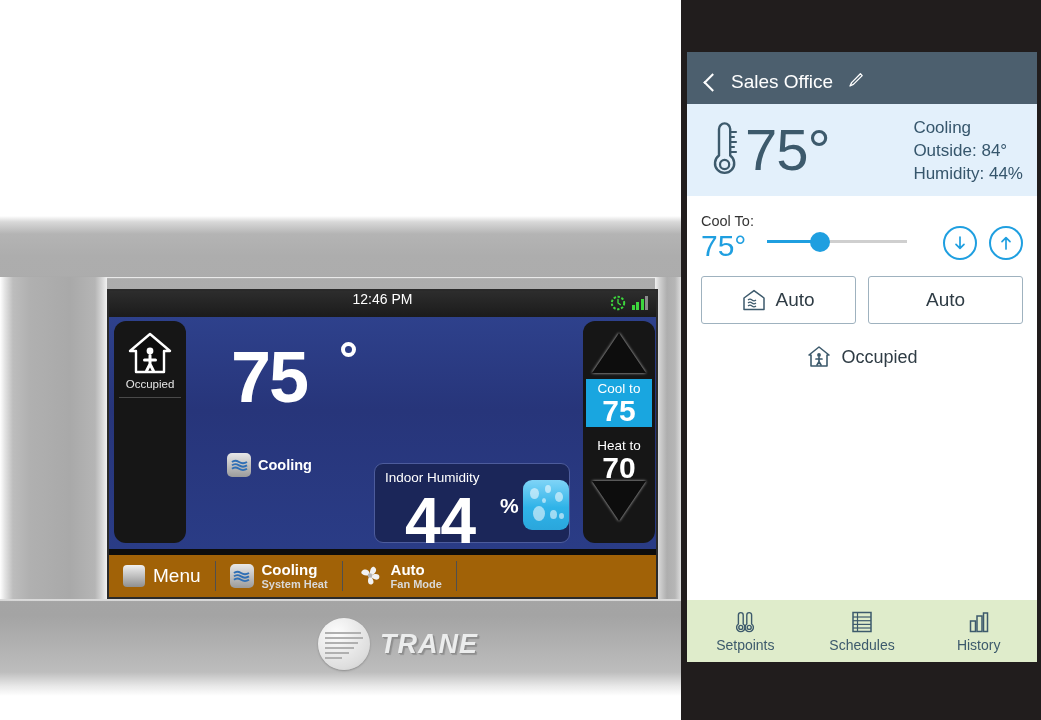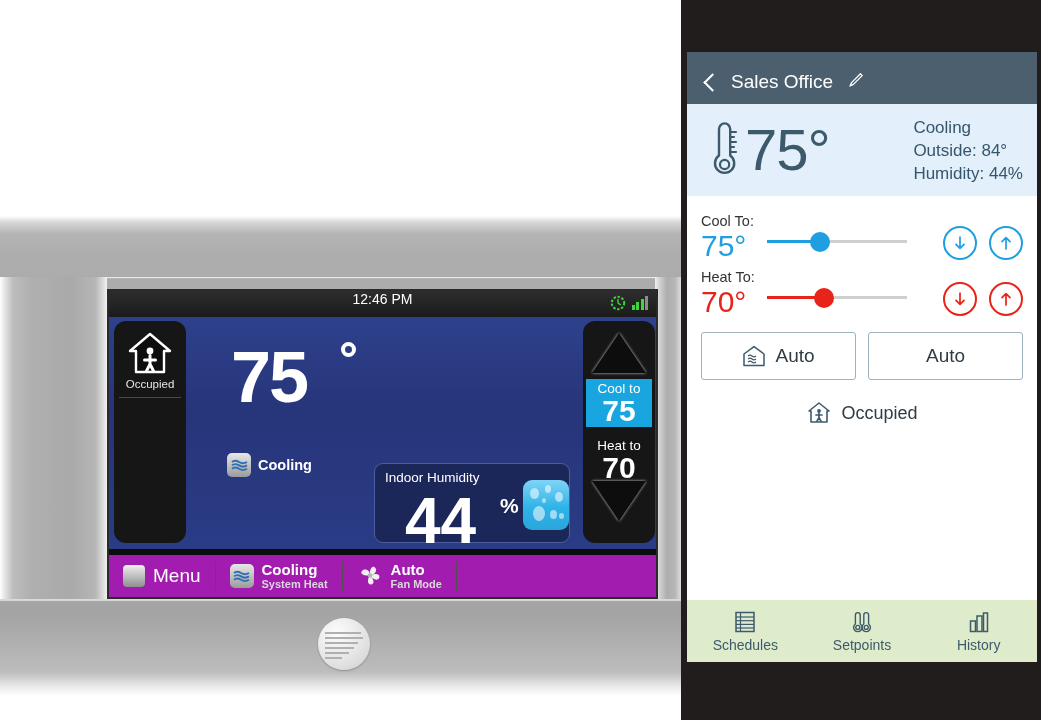--- a/index.html
+++ b/index.html
@@ -146,21 +146,21 @@
   .cool-chip .val { font-size: 30px; font-weight: bold; line-height: 30px; }
   .heat-chip {
     position: absolute; left: 3px; top: 108px; width: 66px; height: 48px;
     color: #ffffff; text-align: center;
   }
   .heat-chip .lbl { font-size: 13.5px; line-height: 15px; margin-top: 9px; }
   .heat-chip .val { font-size: 30px; font-weight: bold; line-height: 30px; }
 
   .screen-footer {
     position: absolute; left: 0; top: 264px; width: 100%; height: 42px;
-    background: #a21caf; display: flex; align-items: center;
+    background: #a16207; display: flex; align-items: center;
   }
   .foot-item { display: flex; align-items: center; gap: 8px; padding: 0 14px; height: 100%; }
   .foot-item .stack { display: flex; flex-direction: column; justify-content: center; }
   .foot-main { color: #ffffff; font-size: 15px; font-weight: bold; line-height: 16px; }
   .foot-sub { color: #d9d9d9; font-size: 11px; font-weight: bold; line-height: 13px; }
   .foot-menu { color: #ffffff; font-size: 19px; }
   .foot-div { width: 1px; height: 30px; background: #4f4f4f; }
   .menu-icon-box {
     width: 22px; height: 22px; border-radius: 4px;
     background: linear-gradient(to bottom,#f0f0f0,#8f8f8f);
@@ -401,20 +401,21 @@
 
   <div class="trane-logo">
     <div class="trane-disc">
       <i style="top:14px;width:36px;"></i>
       <i style="top:19px;width:38px;"></i>
       <i style="top:24px;width:33px;"></i>
       <i style="top:29px;width:29px;"></i>
       <i style="top:34px;width:24px;"></i>
       <i style="top:39px;width:17px;"></i>
     </div>
+    <div class="trane-word">TRANE</div>
   </div>
 </div>
 
 <div id="phone-frame">
   <div id="app">
 
     <div class="app-header">
       <span class="back-chevron"></span>
       <span class="app-title">Sales Office</span>
       <span class="pencil-icon">
@@ -465,43 +466,20 @@
             </svg>
           </div>
           <div class="step-btn cool">
             <svg width="16" height="16" viewBox="0 0 16 16">
               <path d="M8 14 V3 M4 6.7 L8 2.6 L12 6.7" fill="none" stroke="#1f9fe0" stroke-width="1.7" stroke-linecap="round" stroke-linejoin="round"></path>
             </svg>
           </div>
         </div>
       </div>
 
-      <div class="sp-row">
-        <div class="sp-label-wrap">
-          <div class="sp-label">Heat To:</div>
-          <div class="sp-value heat">70°</div>
-        </div>
-        <div class="slider-wrap">
-          <div class="track"></div>
-          <div class="track-fill heat" id="heat-fill" style="width: 57.4px;"></div>
-          <div class="thumb heat" id="heat-thumb" style="left: 47.4px;"></div>
-        </div>
-        <div class="steppers">
-          <div class="step-btn heat">
-            <svg width="16" height="16" viewBox="0 0 16 16">
-              <path d="M8 2 V13 M4 9.3 L8 13.4 L12 9.3" fill="none" stroke="#e8231a" stroke-width="1.7" stroke-linecap="round" stroke-linejoin="round"></path>
-            </svg>
-          </div>
-          <div class="step-btn heat">
-            <svg width="16" height="16" viewBox="0 0 16 16">
-              <path d="M8 14 V3 M4 6.7 L8 2.6 L12 6.7" fill="none" stroke="#e8231a" stroke-width="1.7" stroke-linecap="round" stroke-linejoin="round"></path>
-            </svg>
-          </div>
-        </div>
-      </div>
 
       <div class="mode-row">
         <div class="mode-btn">
           <svg width="24" height="24" viewBox="0 0 24 24">
             <path d="M12 2.6 L22 10 V21.4 H2 V10 Z" fill="none" stroke="#3d5a6c" stroke-width="1.5" stroke-linejoin="round"></path>
             <g fill="none" stroke="#3d5a6c" stroke-width="1.3">
               <path d="M6 12 Q8 10.4 10 12 T14 12"></path>
               <path d="M6 15 Q8 13.4 10 15 T14 15"></path>
               <path d="M6 18 Q8 16.4 10 18 T14 18"></path>
             </g>
@@ -521,44 +499,44 @@
         </svg>
         <span class="txt">Occupied</span>
       </div>
     </div>
 
     <div class="spacer"></div>
 
     <div class="bottom-nav">
       <div class="nav-item">
         <svg width="26" height="24" viewBox="0 0 26 24">
+          <g fill="none" stroke="#3d5a6c" stroke-width="1.4">
+            <path d="M6.4 5 a2.4 2.4 0 0 1 4.8 0 V14 a4.2 4.2 0 1 1 -4.8 0 Z"></path>
+            <circle cx="8.8" cy="17.4" r="2"></circle>
+            <path d="M14.8 5 a2.4 2.4 0 0 1 4.8 0 V14 a4.2 4.2 0 1 1 -4.8 0 Z"></path>
+            <circle cx="17.2" cy="17.4" r="2"></circle>
+          </g>
+        </svg>
+        <span class="nav-label">Setpoints</span>
+      </div>
+      <div class="nav-item">
+        <svg width="26" height="24" viewBox="0 0 26 24">
           <rect x="4" y="2.5" width="18" height="19" fill="none" stroke="#3d5a6c" stroke-width="1.5"></rect>
           <g stroke="#3d5a6c" stroke-width="1.2">
             <path d="M4 7 H22"></path>
               <path d="M4 10.7 H22"></path>
               <path d="M4 14.4 H22"></path>
               <path d="M4 18 H22"></path>
             <path d="M8.5 2.5 V21.5"></path>
           </g>
         </svg>
         <span class="nav-label">Schedules</span>
       </div>
       <div class="nav-item">
         <svg width="26" height="24" viewBox="0 0 26 24">
-          <g fill="none" stroke="#3d5a6c" stroke-width="1.4">
-            <path d="M6.4 5 a2.4 2.4 0 0 1 4.8 0 V14 a4.2 4.2 0 1 1 -4.8 0 Z"></path>
-            <circle cx="8.8" cy="17.4" r="2"></circle>
-            <path d="M14.8 5 a2.4 2.4 0 0 1 4.8 0 V14 a4.2 4.2 0 1 1 -4.8 0 Z"></path>
-            <circle cx="17.2" cy="17.4" r="2"></circle>
-          </g>
-        </svg>
-        <span class="nav-label">Setpoints</span>
-      </div>
-      <div class="nav-item">
-        <svg width="26" height="24" viewBox="0 0 26 24">
           <g fill="none" stroke="#3d5a6c" stroke-width="1.5">
             <rect x="4.5" y="11" width="5" height="10.5"></rect>
             <rect x="11" y="6" width="5" height="15.5"></rect>
             <rect x="17.5" y="3" width="4" height="18.5"></rect>
           </g>
         </svg>
         <span class="nav-label">History</span>
       </div>
     </div>
 

